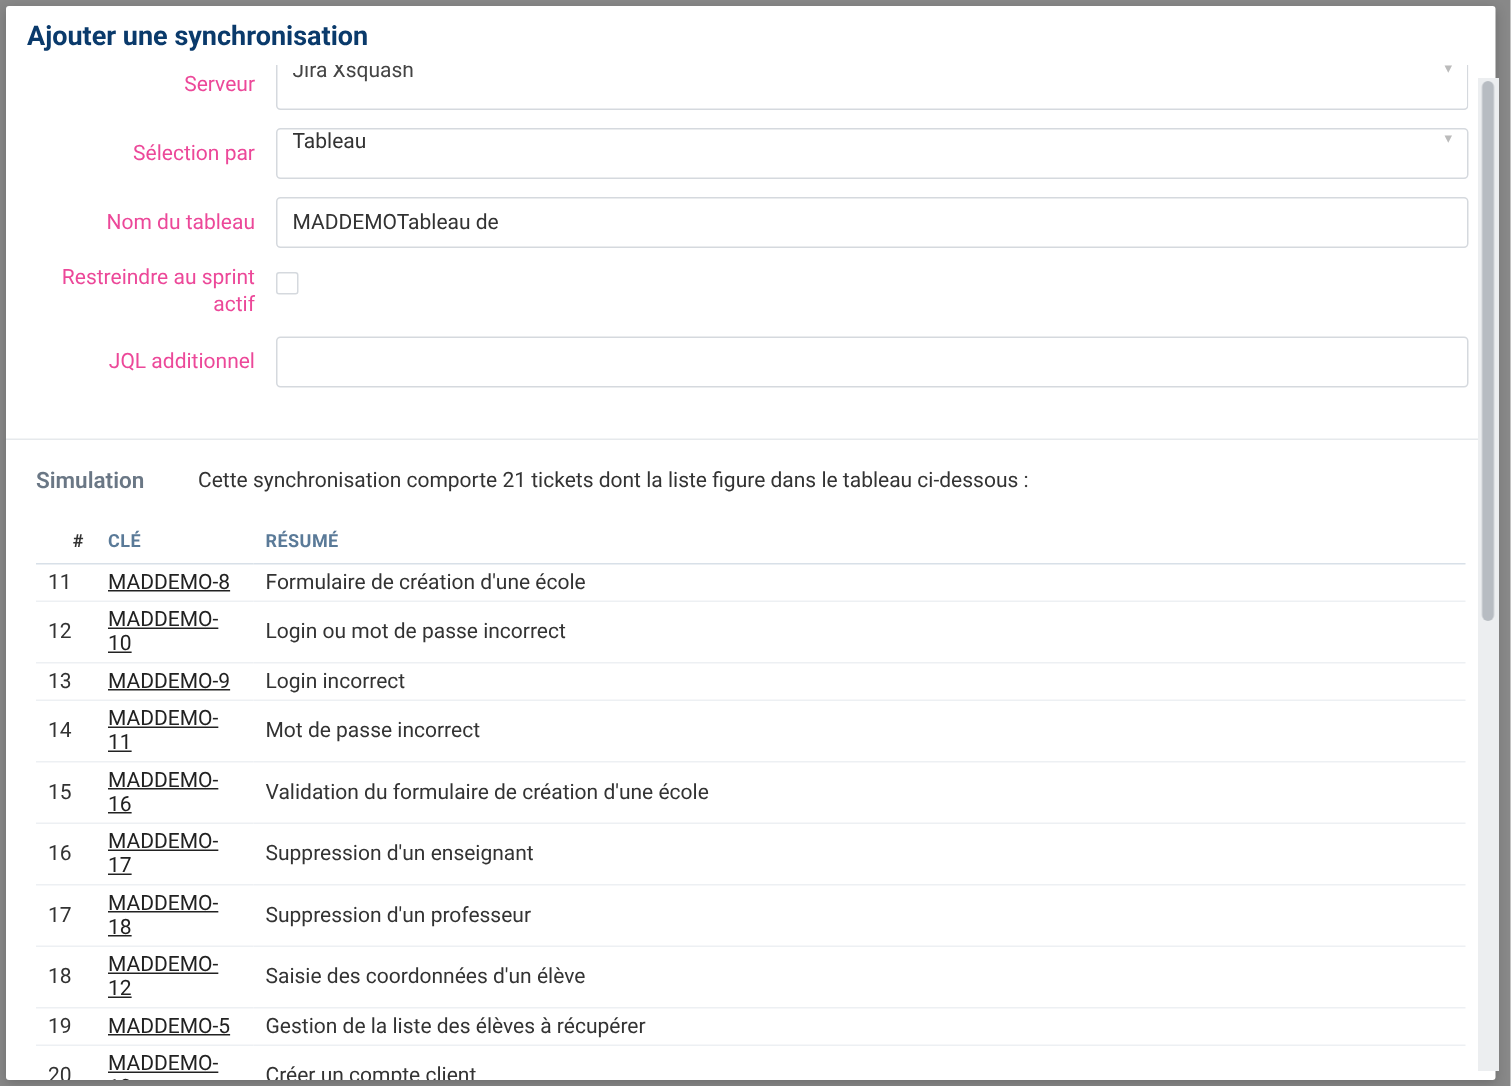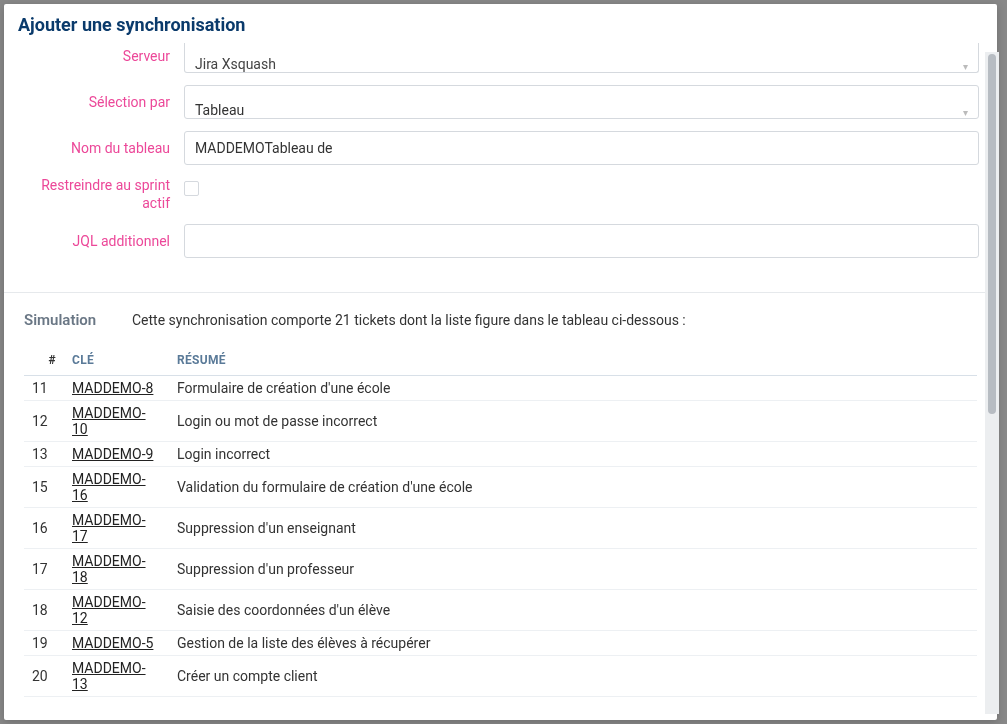--- a/index.html
+++ b/index.html
@@ -60,21 +60,21 @@
   .select-box, .text-input {
     width: 100%;
     height: 34px;
     border: 1px solid #d5d9de;
     border-radius: 3px;
     padding: 0 10px;
     font-size: 14px;
     color: #333;
     background: #fff;
     display: flex;
-    align-items: flex-end;
+    align-items: flex-start;
     justify-content: space-between;
   }
   .select-box.truncated {
     border-top: none;
     color: #444;
   }
   .chevron {
     font-size: 10px;
     color: #bbb;
   }
@@ -240,20 +240,25 @@
               <td class="col-num">12</td>
               <td class="col-key"><span class="key-link">MADDEMO-10</span></td>
               <td>Login ou mot de passe incorrect</td>
             </tr>
             <tr>
               <td class="col-num">13</td>
               <td class="col-key"><span class="key-link">MADDEMO-9</span></td>
               <td>Login incorrect</td>
             </tr>
             <tr>
+              <td class="col-num">14</td>
+              <td class="col-key"><span class="key-link">MADDEMO-11</span></td>
+              <td>Mot de passe incorrect</td>
+            </tr>
+            <tr>
               <td class="col-num">15</td>
               <td class="col-key"><span class="key-link">MADDEMO-16</span></td>
               <td>Validation du formulaire de création d'une école</td>
             </tr>
             <tr>
               <td class="col-num">16</td>
               <td class="col-key"><span class="key-link">MADDEMO-17</span></td>
               <td>Suppression d'un enseignant</td>
             </tr>
             <tr>

